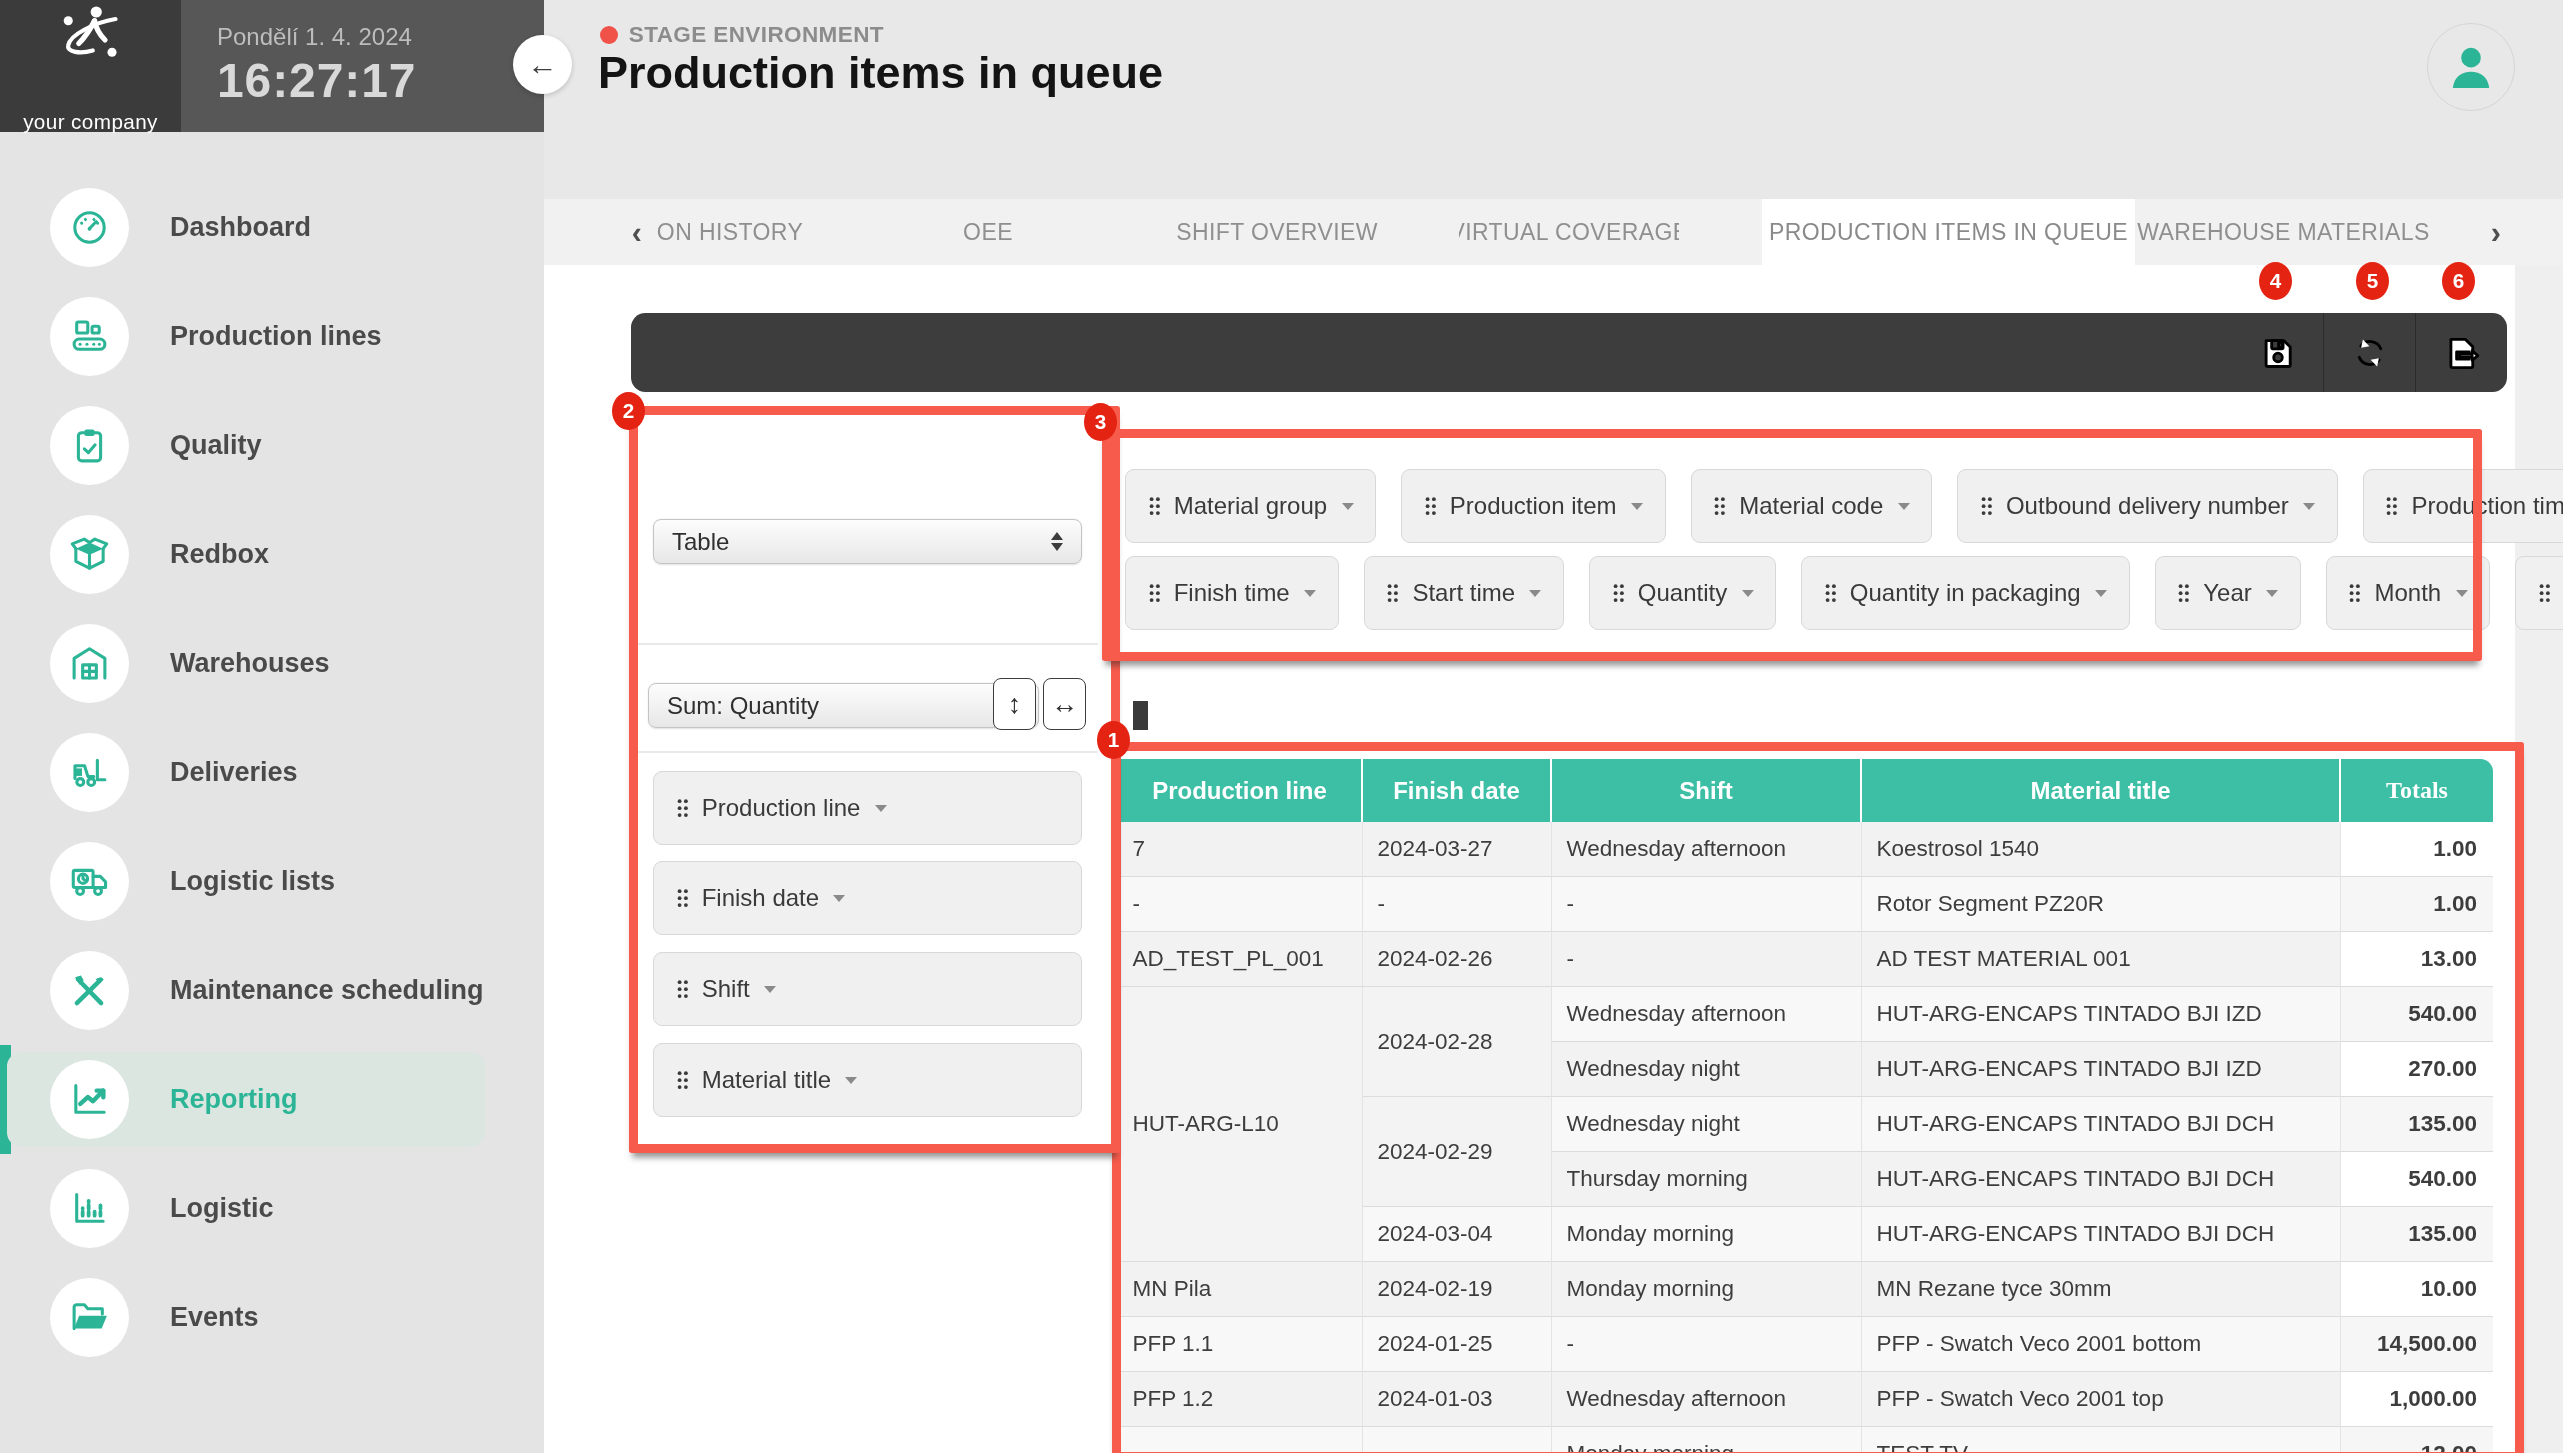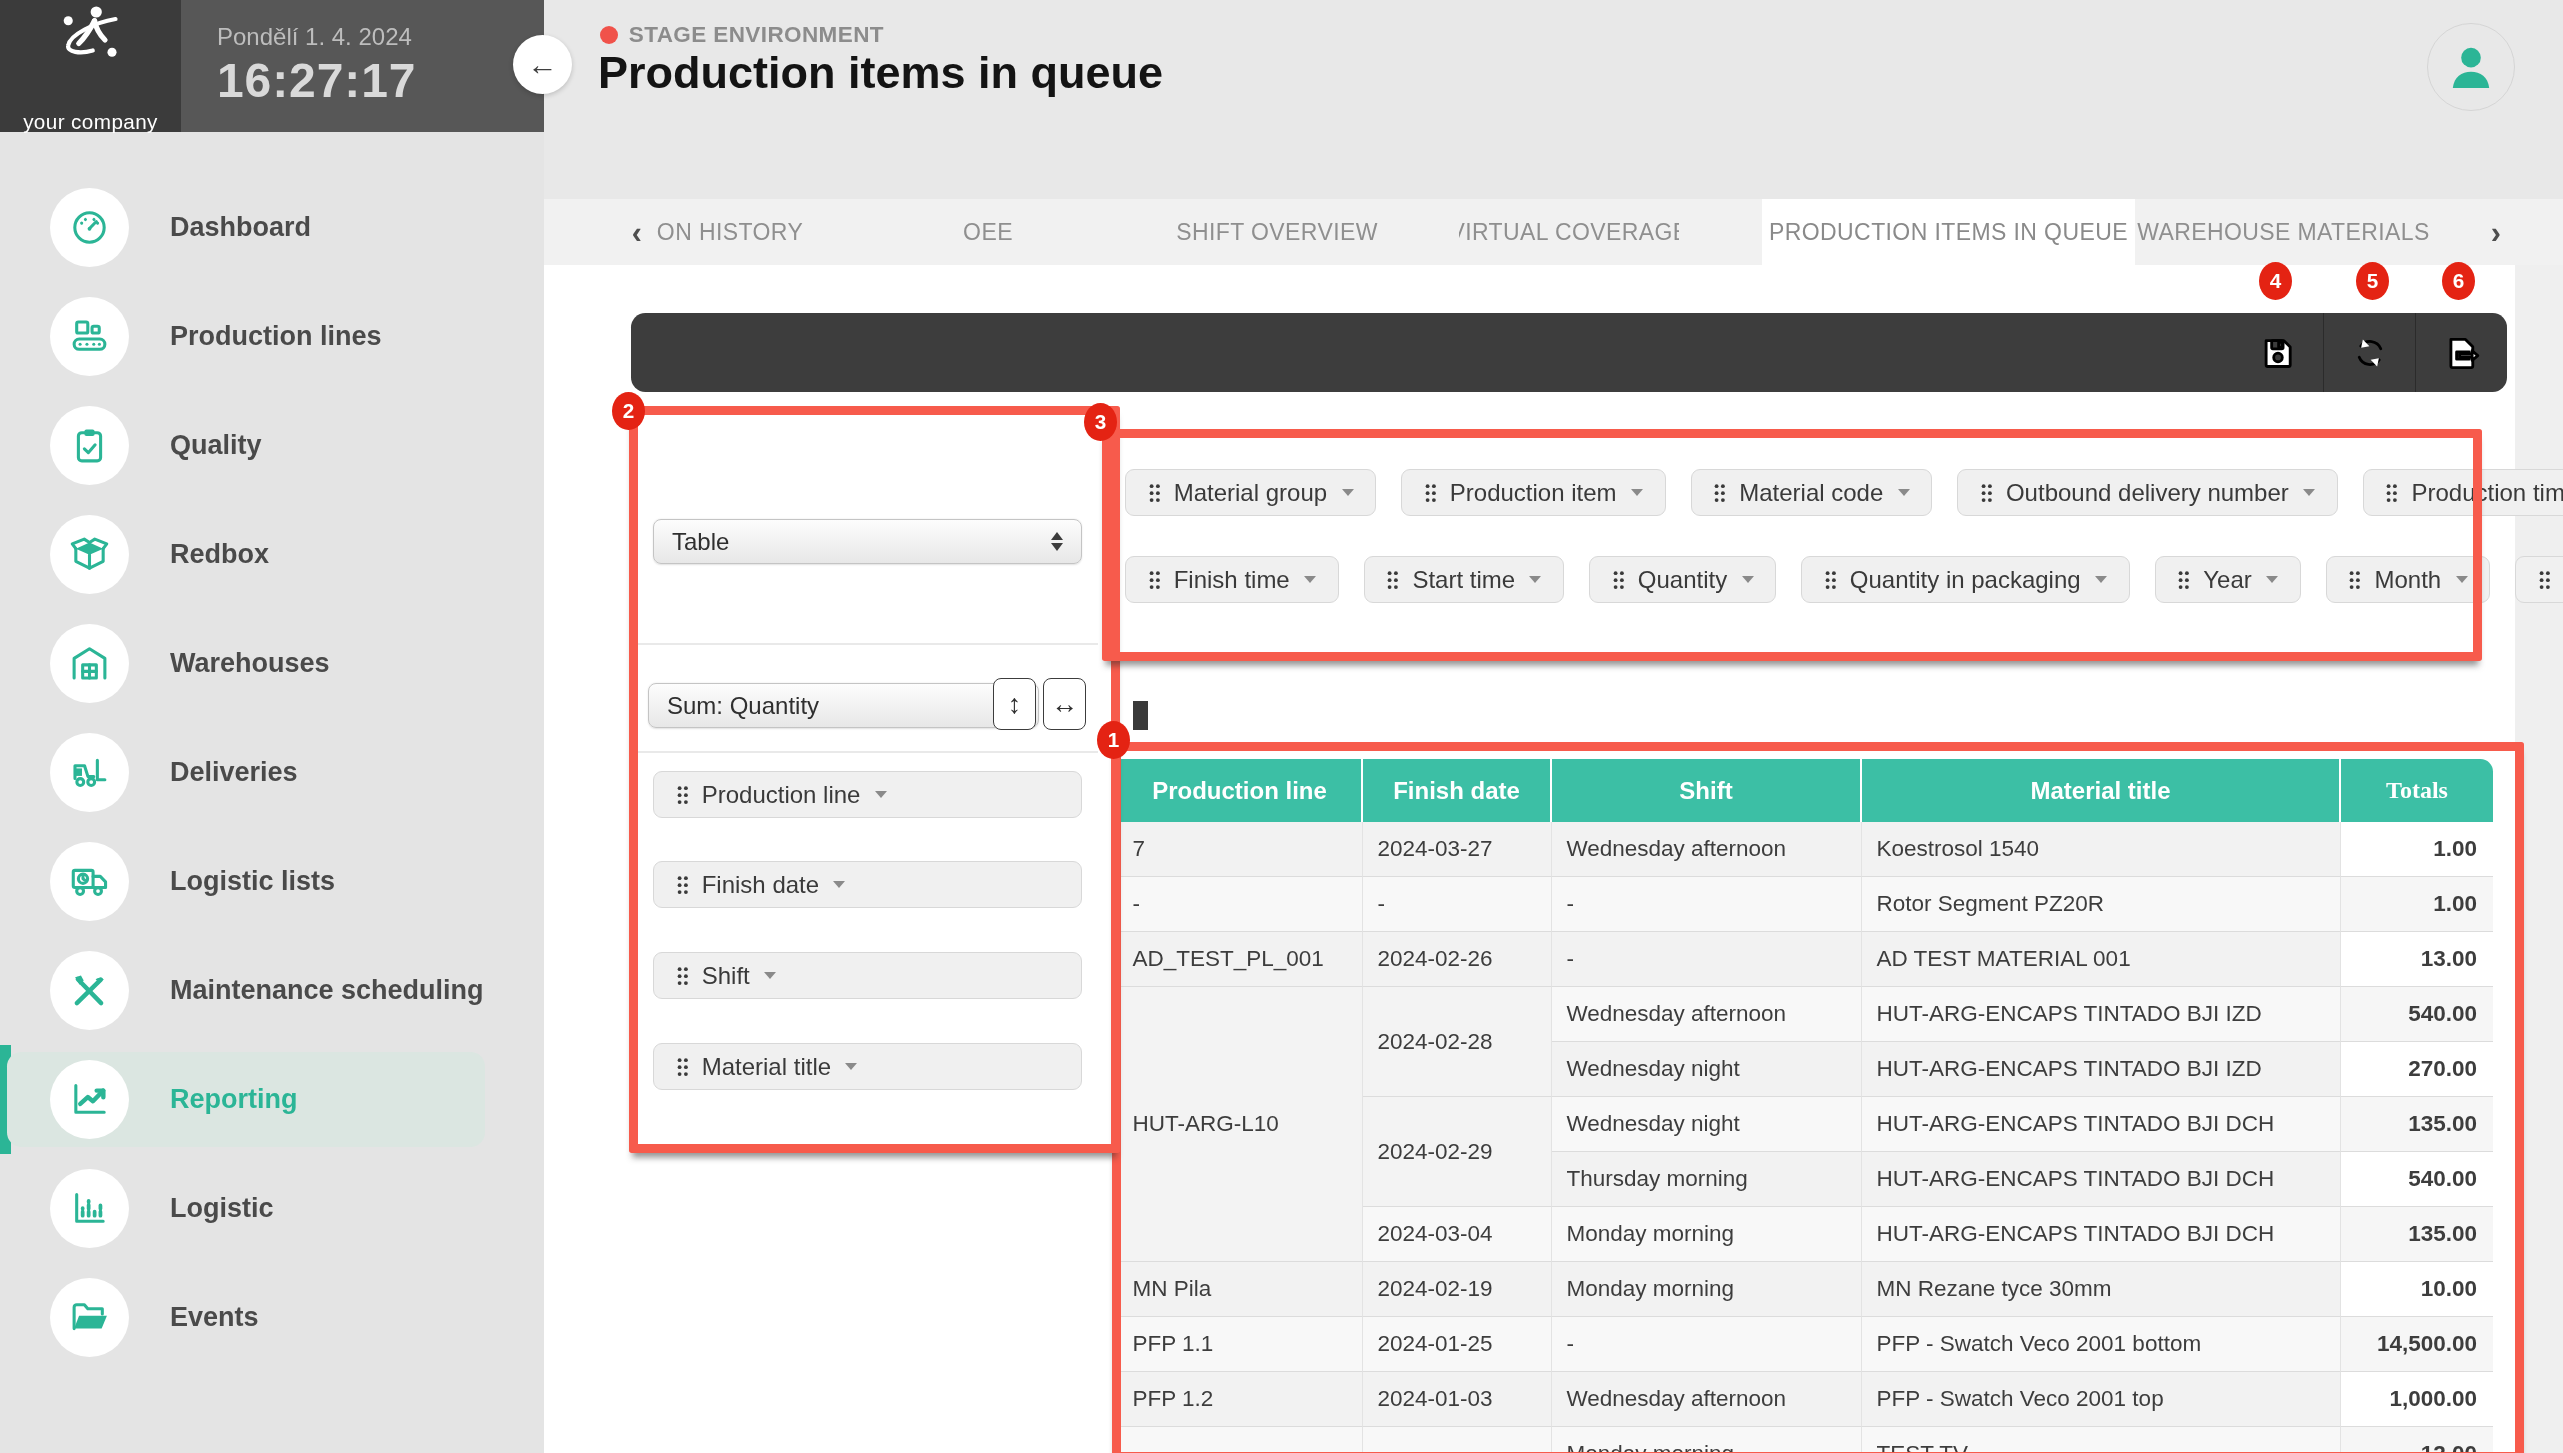--- a/index.html
+++ b/index.html
@@ -75,21 +75,21 @@
   .sel-sum{left:104px;top:418px;width:391px;}
   .mini-btn{position:absolute;top:413px;width:43px;height:52px;border:1.8px solid #3c3c3c;border-radius:8px;
     background:#ffffff;display:flex;align-items:center;justify-content:center;font-size:27px;color:#2f2f2f;
     box-sizing:border-box;cursor:pointer;}
   .mb-v{left:449px;}
   .mb-h{left:499px;}
   .pdivider{position:absolute;left:86px;width:468px;height:1.8px;background:#e9e9e9;}
   .pd1{top:378px;}
   .pd2{top:486px;}
   
-  .chip{display:flex;align-items:center;gap:12.6px;height:47px;border:0.9px solid #d8d8d8;border-radius:9px;
+  .chip{display:flex;align-items:center;gap:12.6px;height:74px;border:0.9px solid #d8d8d8;border-radius:9px;
     background:#f0f0f0;box-sizing:border-box;padding:0 21.6px;font-size:24px;color:#3a3a3a;cursor:grab;white-space:nowrap;}
   .chip .grip{width:13.5px;height:20px;flex:none;}
   .chip .caret{width:0;height:0;border-left:6.3px solid transparent;border-right:6.3px solid transparent;
     border-top:7.2px solid #8a8a8a;margin-left:1.8px;}
   .field-col .chip{position:absolute;left:109px;width:429px;}
   .fc0{top:506px;} .fc1{top:596px;} .fc2{top:687px;} .fc3{top:778px;}
   .filters-row{position:absolute;left:581px;display:flex;gap:25px;}
   .fr1{top:204px;}
   .fr2{top:291px;}
   

